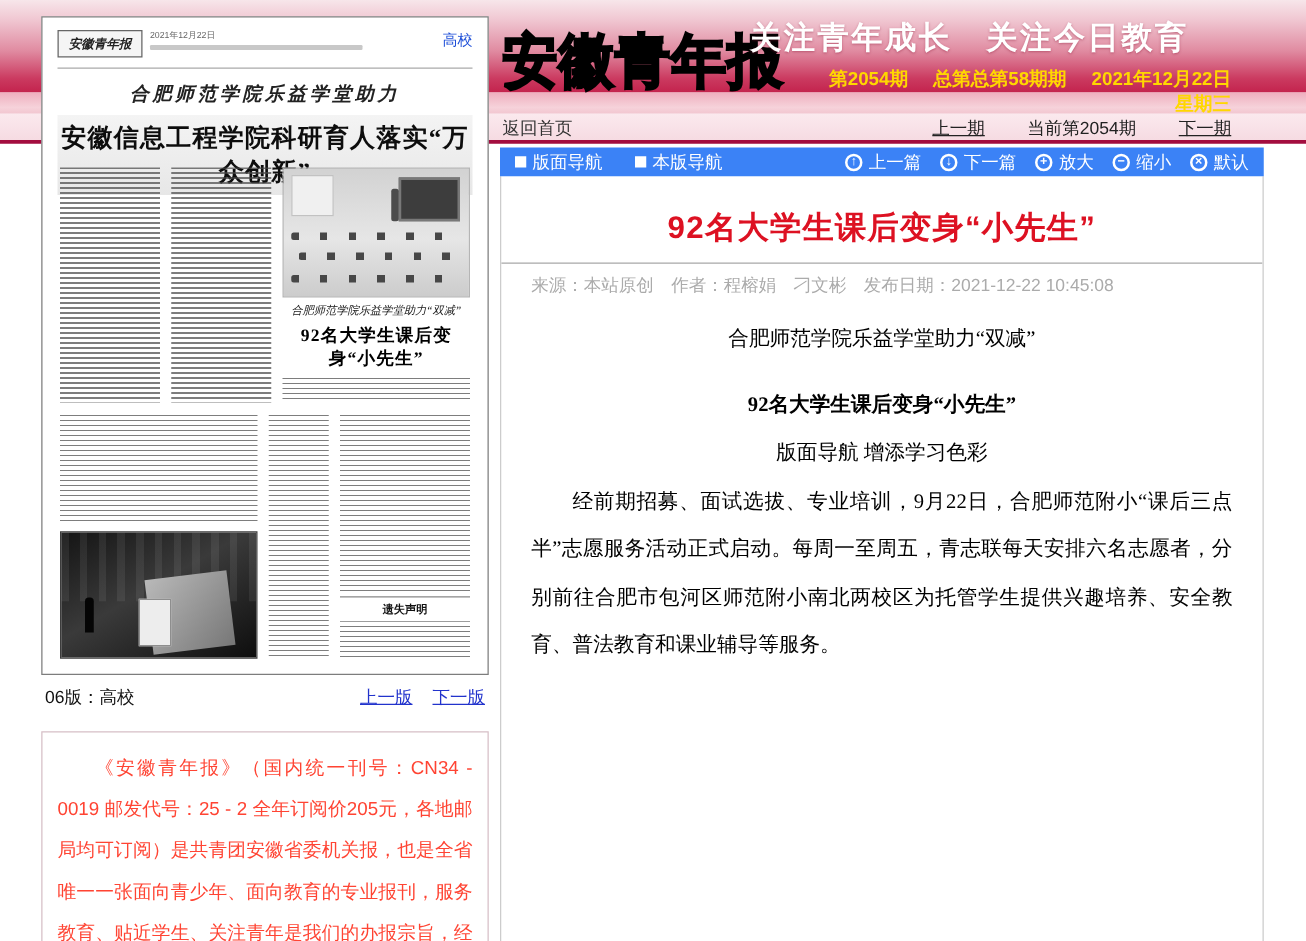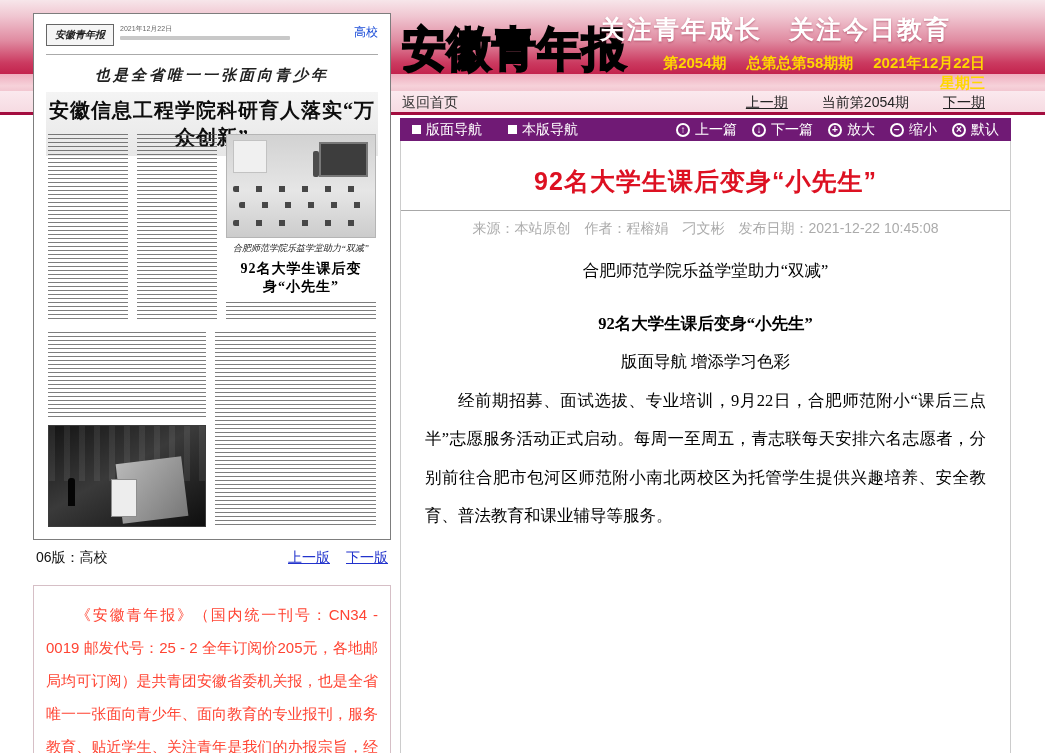--- a/index.html
+++ b/index.html
@@ -82,35 +82,35 @@
   
   .pagebar{position:absolute;left:36px;top:549px;width:352px;display:flex;justify-content:space-between;
     align-items:center;font-size:14px;color:#111;z-index:5;}
   .pagebar .links{display:flex;gap:16px;}
   .pagebar .plink{color:#2233cc;text-decoration:underline;cursor:pointer;}
   .about{position:absolute;left:33px;top:585px;width:358px;height:240px;background:#fff;
     border:1px solid #d6bfc6;box-sizing:border-box;padding:12px 12px;z-index:5;}
   .about p{margin:0;font-size:15px;line-height:33px;color:#ff4433;text-align:justify;text-indent:2em;}
 
   
-  .toolbar{position:absolute;left:400px;top:118px;width:611px;height:23px;background:#701a75;
+  .toolbar{position:absolute;left:400px;top:118px;width:611px;height:23px;background:#3b82f6;
     color:#fff;display:flex;align-items:center;padding:0 12px;box-sizing:border-box;font-size:14px;z-index:4;}
   .tb-left{display:flex;gap:26px;}
   .tb-item{display:flex;align-items:center;gap:5px;cursor:pointer;white-space:nowrap;}
   .sq{width:9px;height:9px;background:#fff;display:inline-block;}
   .tb-spacer{flex:1;}
   .tb-right{display:flex;gap:15px;}
   .circ{width:14px;height:14px;border:2px solid #fff;border-radius:50%;display:inline-flex;
     align-items:center;justify-content:center;font-size:10px;font-weight:bold;line-height:1;box-sizing:border-box;}
 
   .article{position:absolute;left:400px;top:141px;width:611px;height:612px;background:#fff;
     border-left:1px solid #ccc;border-right:1px solid #ccc;box-sizing:border-box;padding:0 24px;z-index:3;overflow:hidden;}
   .a-title{margin-top:24px;text-align:center;font-size:25px;font-weight:bold;color:#dd1122;letter-spacing:1px;}
   .a-rule{border:none;border-top:1px solid #a8a8a8;margin:12px -24px 0;}
-  .a-meta{text-align:center;color:#ababab;font-size:14px;margin-top:9px;}
+  .a-meta{color:#ababab;font-size:14px;margin-top:9px;}
   .a-body{margin-top:4px;font-family:"Liberation Serif",serif;font-size:16.5px;line-height:38.5px;color:#000;}
   .a-body p{margin:0;text-indent:2em;text-align:justify;}
   .a-center{text-align:center !important;text-indent:0 !important;}
   .a-sub1{margin-top:14px !important;}
   .a-sub2{margin-top:14px !important;font-weight:bold;}
   .a-p1{margin-top:18px !important;}
 </style>
 </head>
 <body>
 
@@ -142,21 +142,21 @@
       <div class="mast">
         <div class="mast-left">
           <div class="mast-logo">安徽青年报</div>
           <div class="mast-info">
             <div class="mast-date">2021年12月22日</div>
             <div class="blur-bar"></div>
           </div>
         </div>
         <div class="mast-section">高校</div>
       </div>
-      <div class="kicker">也是全省唯一一张面向青少年</div>
+      <div class="kicker">合肥师范学院乐益学堂助力</div>
       <div class="h1band">安徽信息工程学院科研育人落实“万众创新”</div>
 
       <div class="tstory">
         <div class="tcol">
             <div class="micro"></div>
           </div>
         <div class="tcol">
             <div class="micro"></div>
           </div>
         <div class="pblock">
@@ -180,20 +180,26 @@
           <div class="photo-stage">
             <div class="sp-curtain"></div>
             <div class="sp-person"></div>
             <div class="sp-board"></div>
             <div class="sp-poster"></div>
           </div>
         </div>
         <div class="bcol2">
             <div class="micro"></div>
           </div>
+        <div class="bcol3">
+          <div class="micro top"></div>
+          <hr class="notice-rule">
+          <div class="notice">遗失声明</div>
+          <div class="micro bot"></div>
+        </div>
       </div>
     </div>
   </div>
 
   <div class="pagebar">
     <span>06版：高校</span>
     <span class="links">
       <span class="plink">上一版</span>
       <span class="plink">下一版</span>
     </span>

